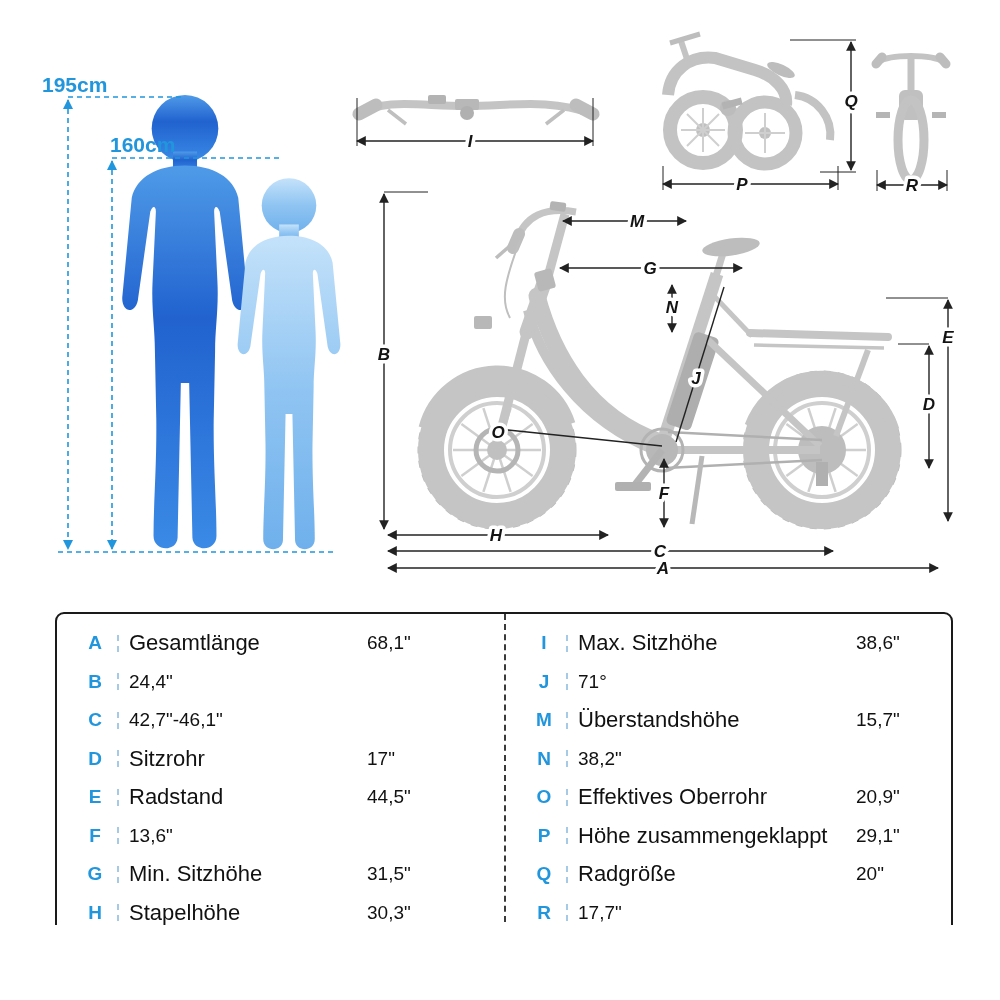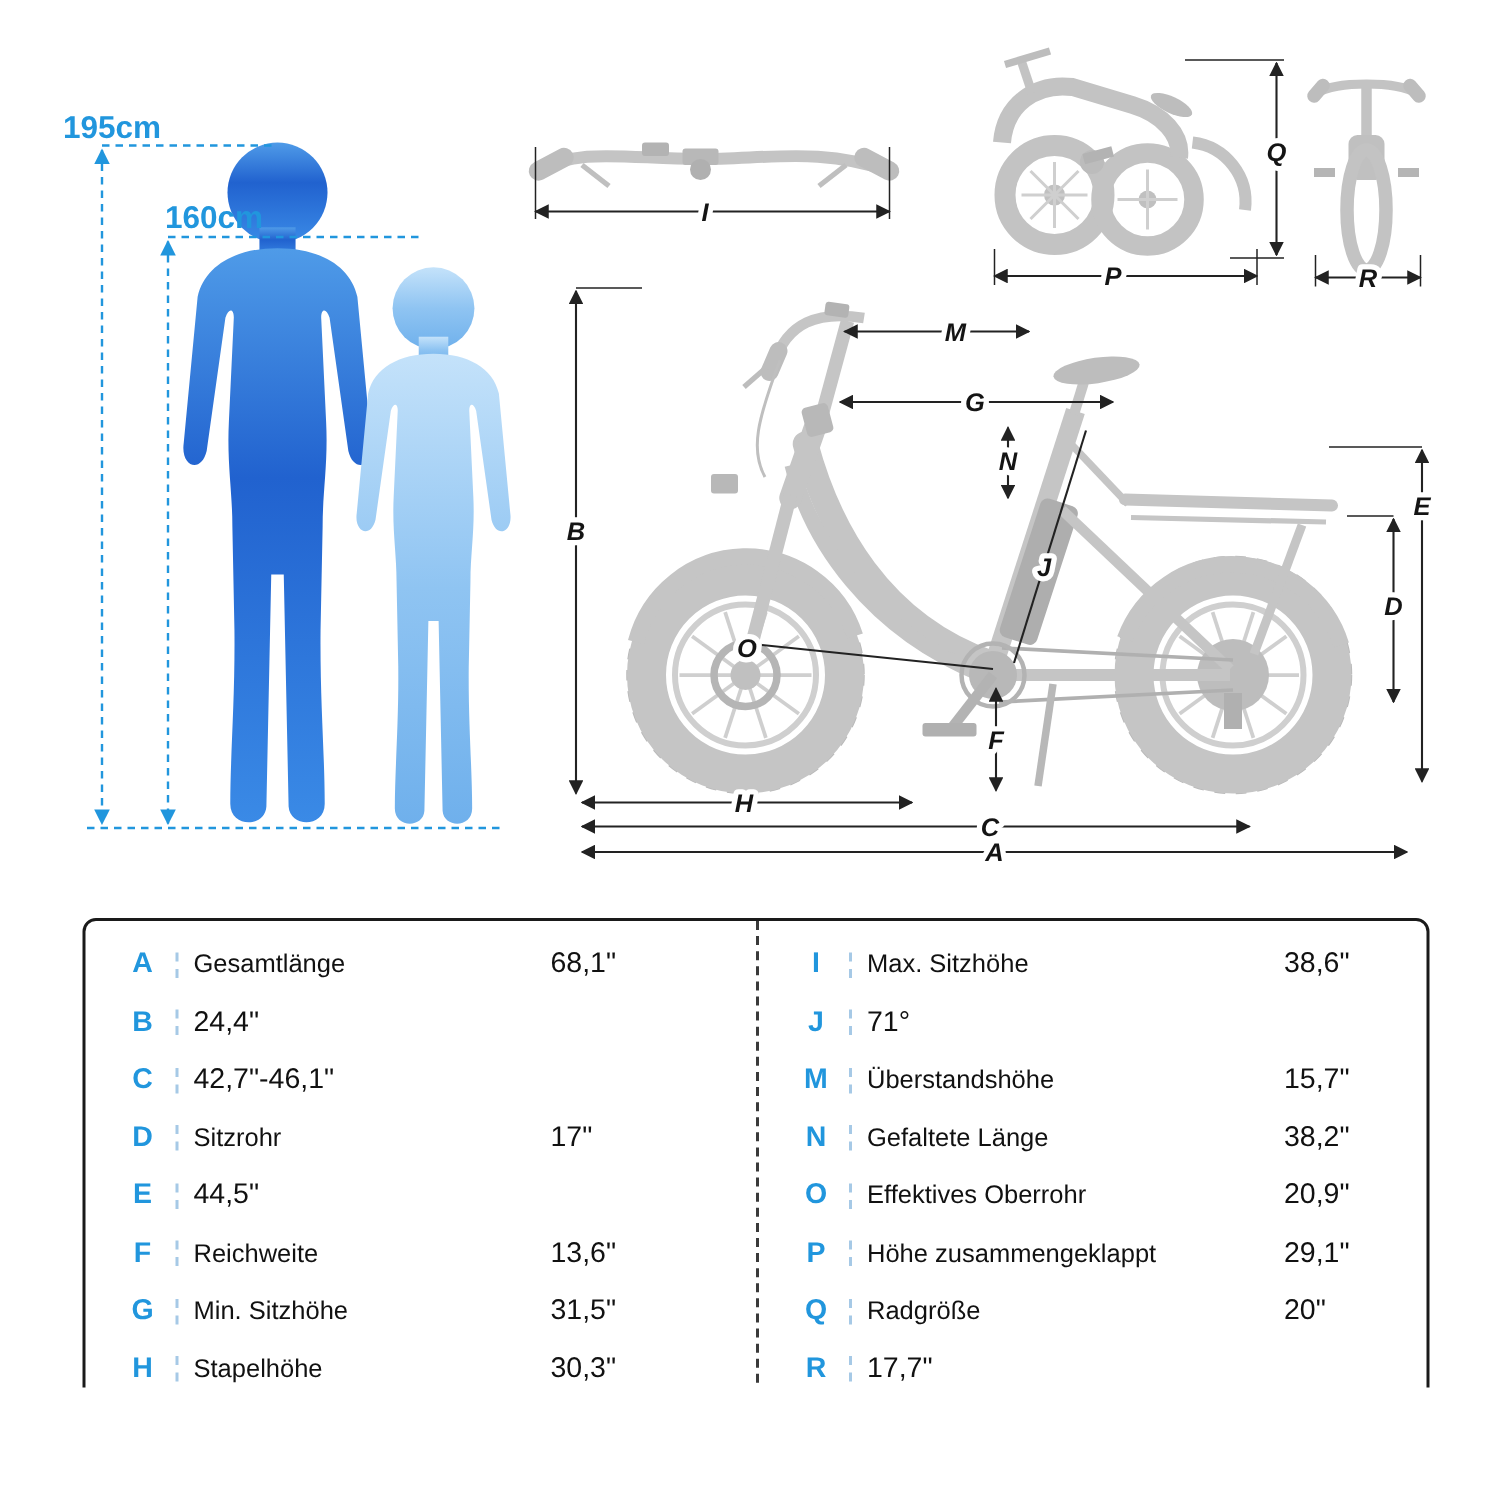--- a/index.html
+++ b/index.html
@@ -15,21 +15,21 @@
   .blu { stroke:#2196dd; stroke-width:1.6; fill:none; stroke-dasharray:5 4; }
 
   .spec-table { position:absolute; left:55px; top:612px; width:894px; height:328px;
                 border:2px solid #1a1a1a; border-radius:9px; background:#fff; display:flex; }
   .col { width:50%; box-sizing:border-box; padding:12px 8px 12px 26px;
          display:flex; flex-direction:column; justify-content:space-between; }
   .col-right { border-left:2px dashed #3a3a3a; }
   .row { display:flex; align-items:center; gap:10px; height:34px; }
   .letter { color:#2196dd; font-weight:bold; font-size:19px; width:24px; text-align:center; flex:none; }
   .mini-div { height:17px; border-left:2px dashed #a6c9e6; flex:none; }
-  .label { font-size:17px; color:#111; flex:none; }
+  .label { font-size:22px; color:#111; flex:none; }
   .col-left .label { width:228px; }
   .col-right .label { width:268px; }
   .value { font-size:19px; color:#111; white-space:nowrap; }
 </style>
 </head>
 <body>
 
 <div class="canvas">
 
 <svg class="diagram" width="1000" height="600" viewBox="0 0 1000 600">
@@ -272,26 +272,26 @@
         </div>
     <div class="row">
           <span class="letter">D</span>
           <span class="mini-div"></span>
           <span class="label">Sitzrohr</span>
           <span class="value">17"</span>
         </div>
     <div class="row">
           <span class="letter">E</span>
           <span class="mini-div"></span>
+          <span class="label">Radstand</span>
           <span class="value">44,5"</span>
         </div>
     <div class="row">
           <span class="letter">F</span>
           <span class="mini-div"></span>
-          <span class="label">Reichweite</span>
           <span class="value">13,6"</span>
         </div>
     <div class="row">
           <span class="letter">G</span>
           <span class="mini-div"></span>
           <span class="label">Min. Sitzhöhe</span>
           <span class="value">31,5"</span>
         </div>
     <div class="row">
           <span class="letter">H</span>
@@ -314,21 +314,20 @@
         </div>
     <div class="row">
           <span class="letter">M</span>
           <span class="mini-div"></span>
           <span class="label">Überstandshöhe</span>
           <span class="value">15,7"</span>
         </div>
     <div class="row">
           <span class="letter">N</span>
           <span class="mini-div"></span>
-          <span class="label">Gefaltete Länge</span>
           <span class="value">38,2"</span>
         </div>
     <div class="row">
           <span class="letter">O</span>
           <span class="mini-div"></span>
           <span class="label">Effektives Oberrohr</span>
           <span class="value">20,9"</span>
         </div>
     <div class="row">
           <span class="letter">P</span>

